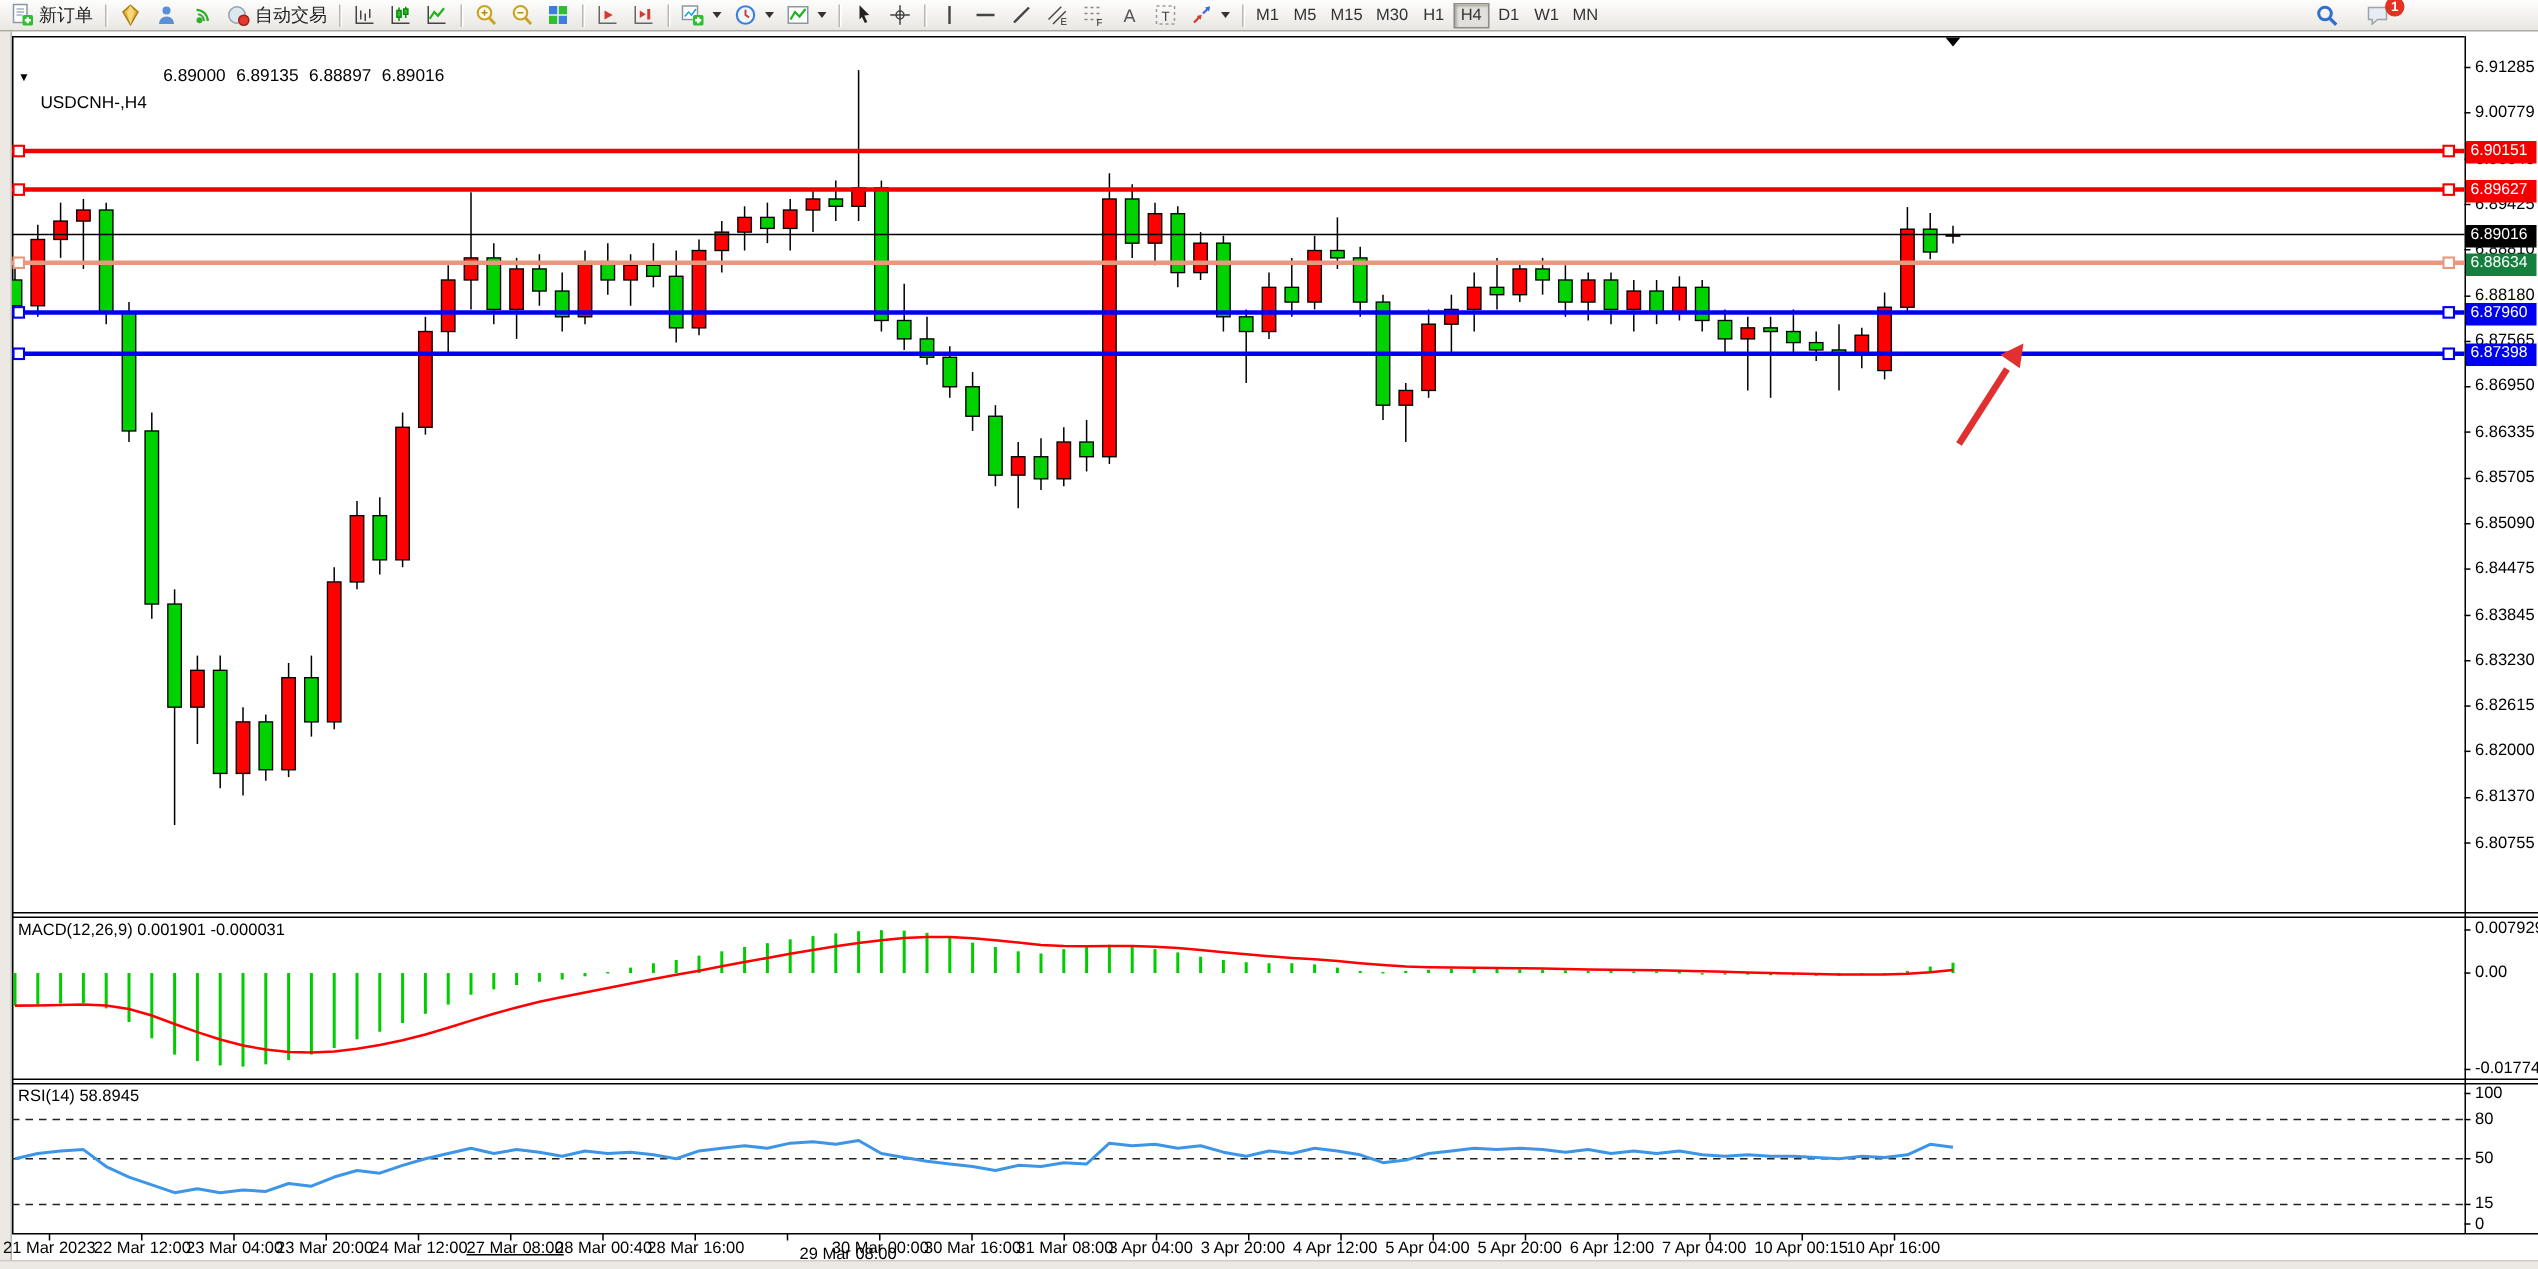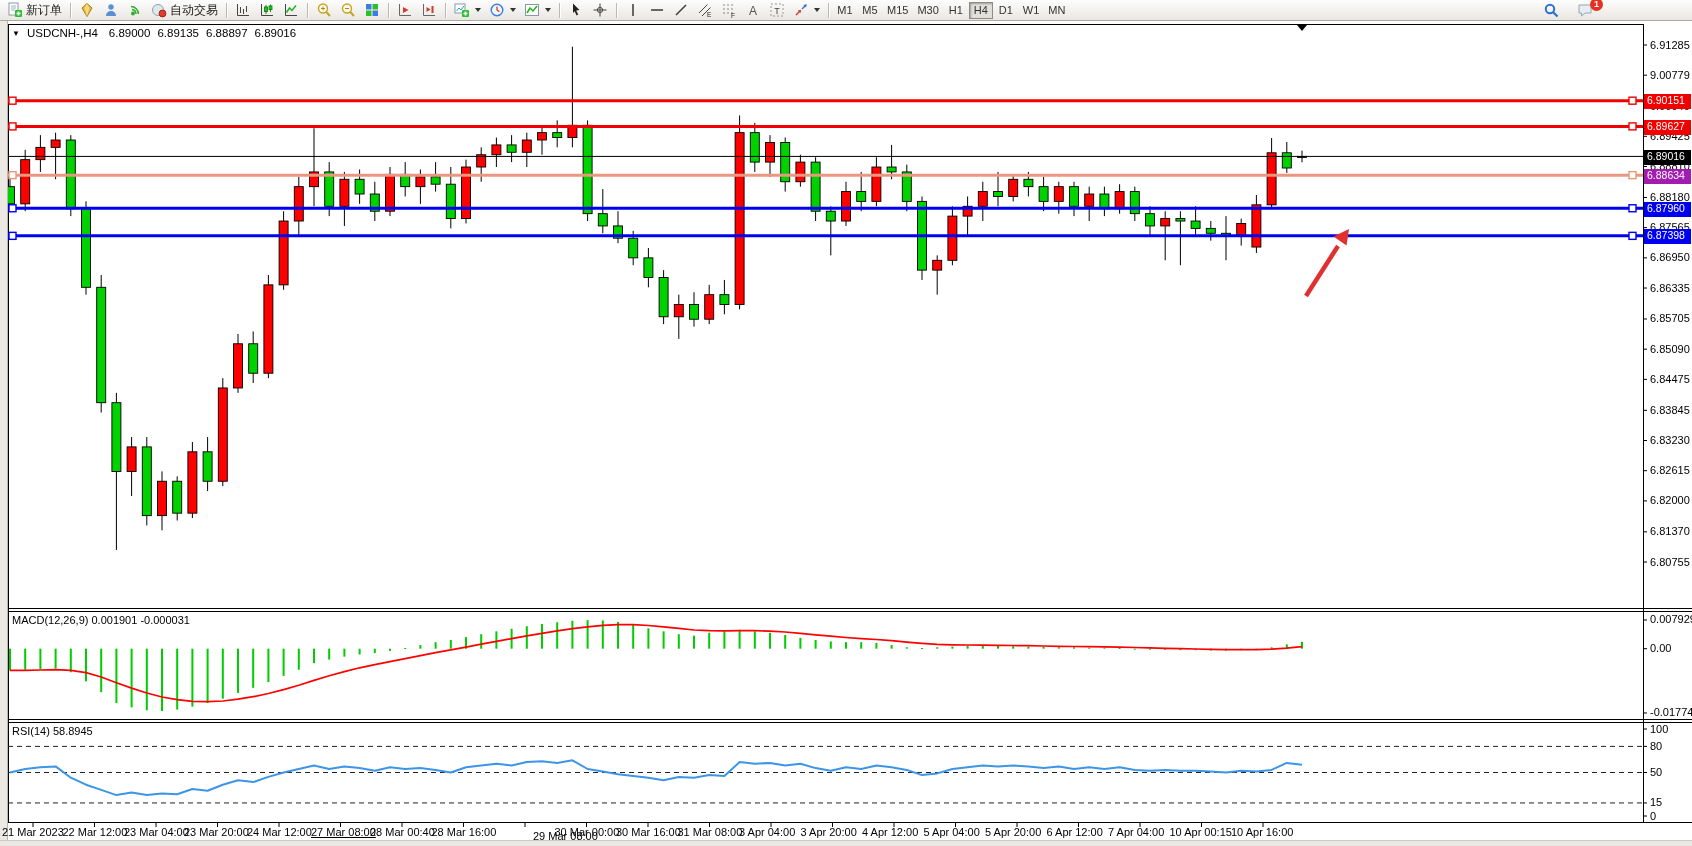--- a/index.html
+++ b/index.html
@@ -706,36 +706,36 @@
       <div class="axl" style="left: 862px; top: 826px;">4 Apr 12:00</div>
       <div class="axl" style="left: 923.5px; top: 826px;">5 Apr 04:00</div>
       <div class="axl" style="left: 985px; top: 826px;">5 Apr 20:00</div>
       <div class="axl" style="left: 1046.5px; top: 826px;">6 Apr 12:00</div>
       <div class="axl" style="left: 1108px; top: 826px;">7 Apr 04:00</div>
       <div class="axl" style="left: 1169.5px; top: 826px;">10 Apr 00:15</div>
       <div class="axl" style="left: 1231px; top: 826px;">10 Apr 16:00</div>
       <div class="badge" style="top: 94.1794px; background: rgb(242, 0, 0);">6.90151</div>
       <div class="badge" style="top: 119.908px; background: rgb(242, 0, 0);">6.89627</div>
       <div class="badge" style="top: 149.908px; background: rgb(0, 0, 0);">6.89016</div>
-      <div class="badge" style="top: 168.664px; background: #a21caf;">6.88634</div>
+      <div class="badge" style="top: 168.664px; background: #15803d;">6.88634</div>
       <div class="badge" style="top: 201.757px; background: rgb(0, 0, 240);">6.87960</div>
       <div class="badge" style="top: 229.352px; background: rgb(0, 0, 240);">6.87398</div>
       <div class="axl" style="left: 1650px; top: 613.473px;">0.007929</div>
       <div class="axl" style="left: 1650px; top: 642.2px;">0.00</div>
       <div class="axl" style="left: 1650px; top: 706.483px;">-0.017743</div>
       <div class="axl" style="left: 1650px; top: 722.5px;">100</div>
       <div class="axl" style="left: 1650px; top: 739.9px;">80</div>
       <div class="axl" style="left: 1650px; top: 766px;">50</div>
       <div class="axl" style="left: 1650px; top: 796.45px;">15</div>
       <div class="axl" style="left: 1650px; top: 809.5px;">0</div>
     </div>
 
   <div class="info-line">
     <span class="tri">▼</span>
-    <span style="margin-right:4px;">USDCNH-,H4</span>
+    <span style="margin-right:4px;margin-top:36px;">USDCNH-,H4</span>
     <span>6.89000</span>
     <span>6.89135</span>
     <span>6.88897</span>
     <span>6.89016</span>
   </div>
   <div class="ind-label" style="top:614px;">MACD(12,26,9) 0.001901 -0.000031</div>
   <div class="ind-label" style="top:725px;">RSI(14) 58.8945</div>
 
 </div>
 

